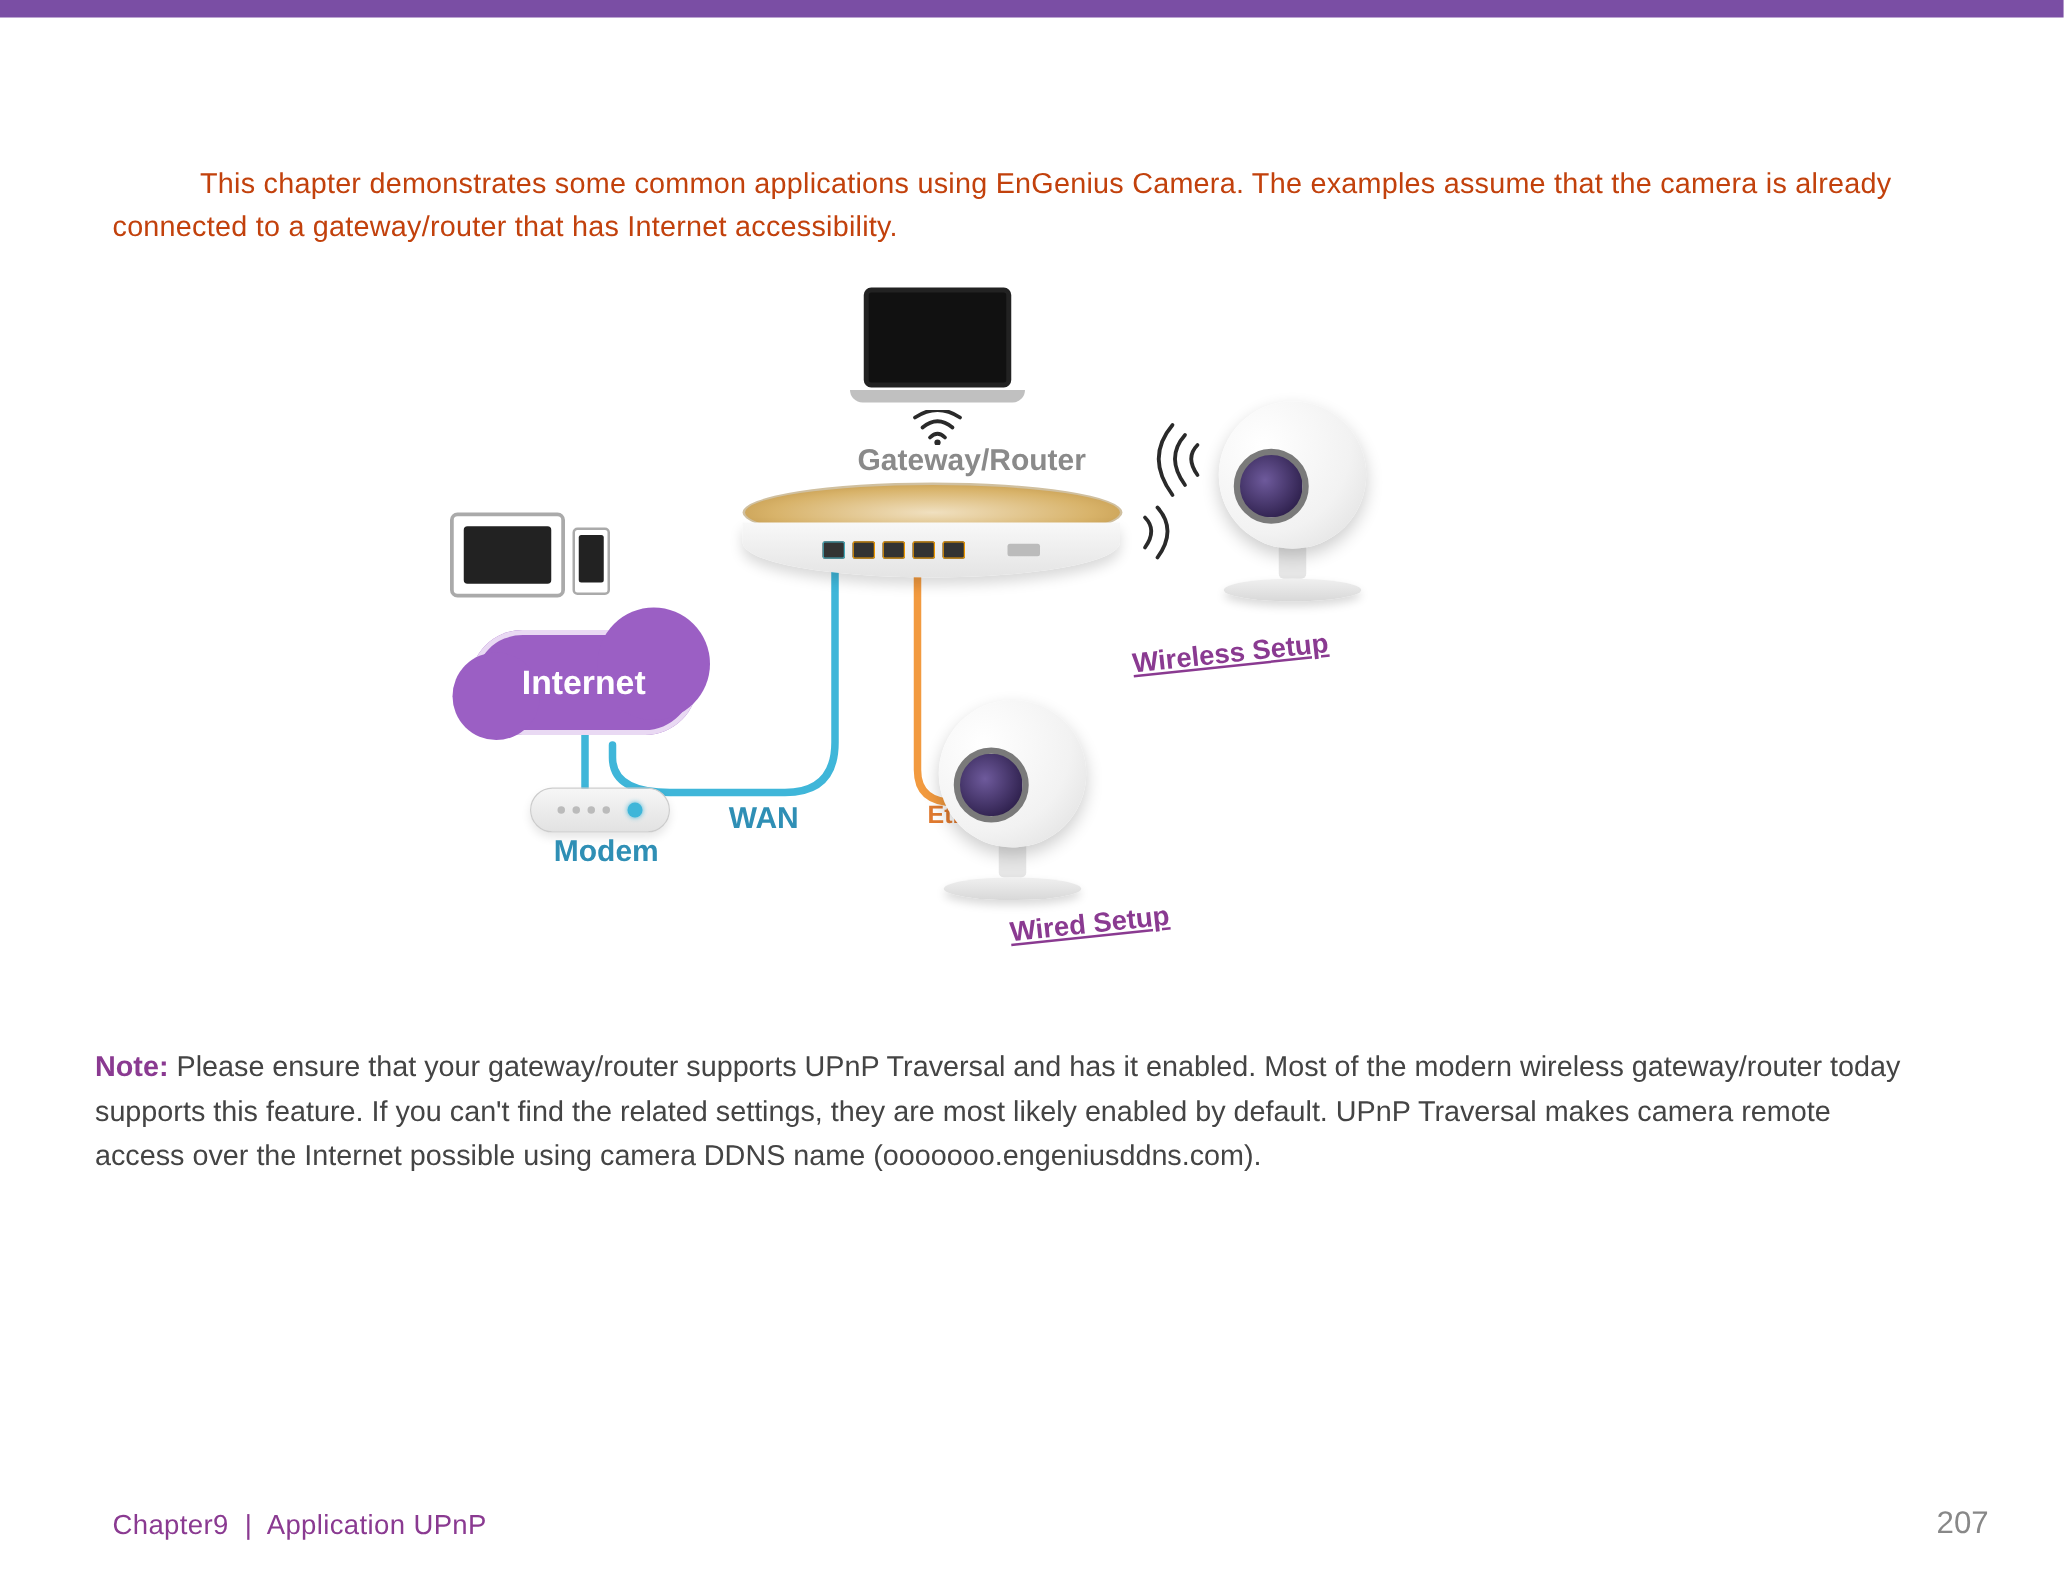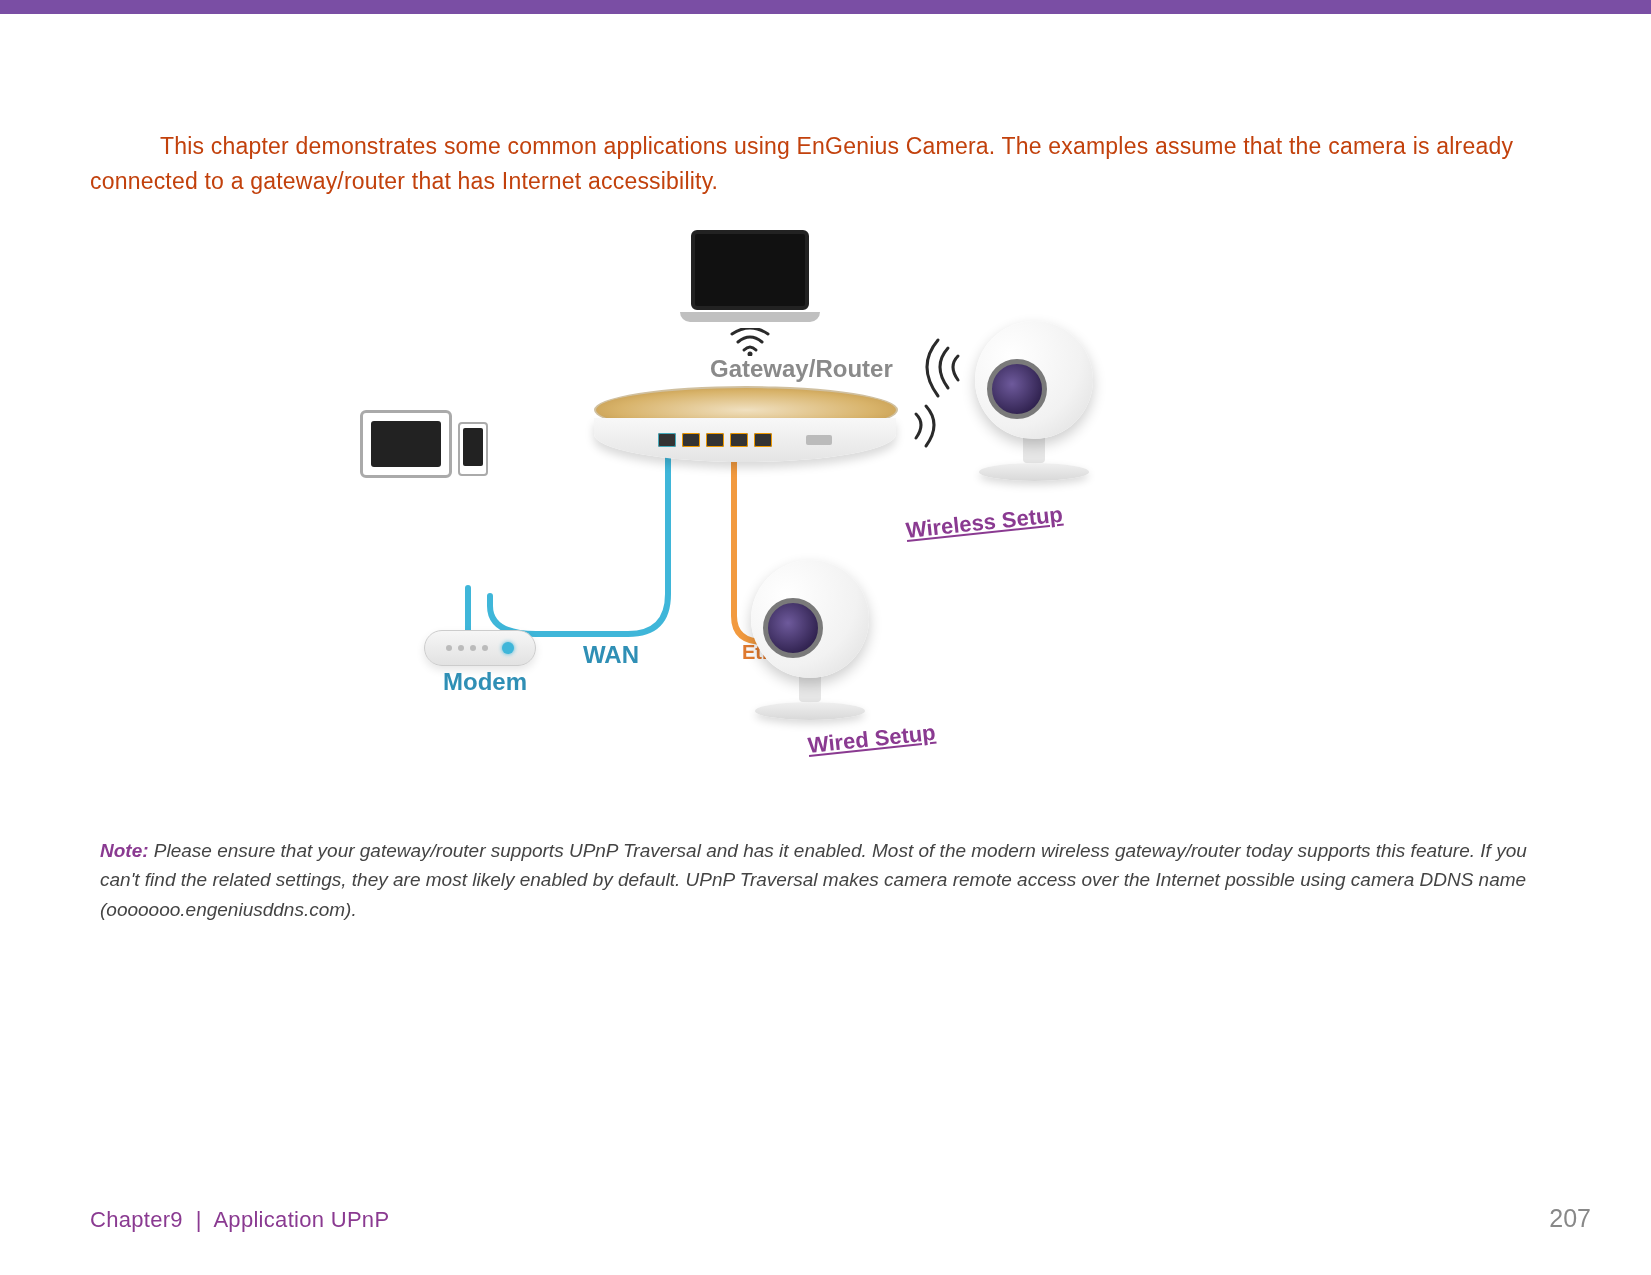--- a/index.html
+++ b/index.html
@@ -26,27 +26,26 @@
   }
   .intro {
     font-size: 23px;
     line-height: 1.5;
     color: #c2410c;
     letter-spacing: 0.2px;
   }
   .intro .indent { display:inline-block; width: 70px; }
   .note-block {
     position: absolute;
-    left: 100px;
+    left: 76px;
     top: 836px;
     width: 1456px;
-    font-size: 19px;
+    font-size: 23px;
     line-height: 1.55;
     color: #444;
-    font-style: italic;
   }
   .note-label { color: #8a3a91; font-weight: 600; }
   .footer {
     position: absolute;
     left: 90px;
     bottom: 42px;
     font-size: 22px;
     color: #8a3a91;
     letter-spacing: 0.3px;
   }
@@ -65,21 +64,21 @@
     left: 340px;
     top: 236px;
     width: 900px;
     height: 570px;
   }
   .diag-label {
     position: absolute;
     font-size: 21px;
     font-weight: 600;
   }
-  .lbl-gateway { left: 346px; top: 119px; color: #8a8a8a; font-size: 24px; font-weight: 700; margin-left: 24px;}
+  .lbl-gateway { left: 346px; top: 119px; color: #8a8a8a; font-size: 24px; font-weight: 700;}
   .lbl-wan      { left: 243px; top: 405px; color: #2f8fb5; font-size: 24px; font-weight: 700;}
   .lbl-ethernet { left: 402px; top: 405px; color: #e07a2f; font-size: 20px; font-weight: 700;}
   .lbl-modem    { left: 103px; top: 432px; color: #2f8fb5; font-size: 24px; font-weight: 700;}
   .lbl-wireless { left: 566px; top: 282px; color: #8a3a91; font-size: 22px; font-weight: 600; text-decoration: underline; transform: rotate(-6deg); transform-origin: left center;}
   .lbl-wired    { left: 468px; top: 497px; color: #8a3a91; font-size: 22px; font-weight: 600; text-decoration: underline; transform: rotate(-6deg); transform-origin: left center;}
 
   .internet-cloud {
     position: absolute;
     left: 36px; top: 268px;
     width: 182px; height: 84px;
@@ -241,20 +240,23 @@
       <div class="port orn"></div>
       <div class="port orn"></div>
       <div class="usb"></div>
     </div>
   </div>
 
   <div class="devices">
     <div class="tablet"></div>
     <div class="phone"></div>
   </div>
+  <div class="internet-cloud">
+    <span class="cloud-label">Internet</span>
+  </div>
 
   <div class="modem">
     <div class="dot"></div>
       <div class="dot"></div>
       <div class="dot"></div>
       <div class="dot"></div>
     <div class="led"></div>
   </div>
   <div class="diag-label lbl-modem">Modem</div>
   <div class="diag-label lbl-wan">WAN</div>

